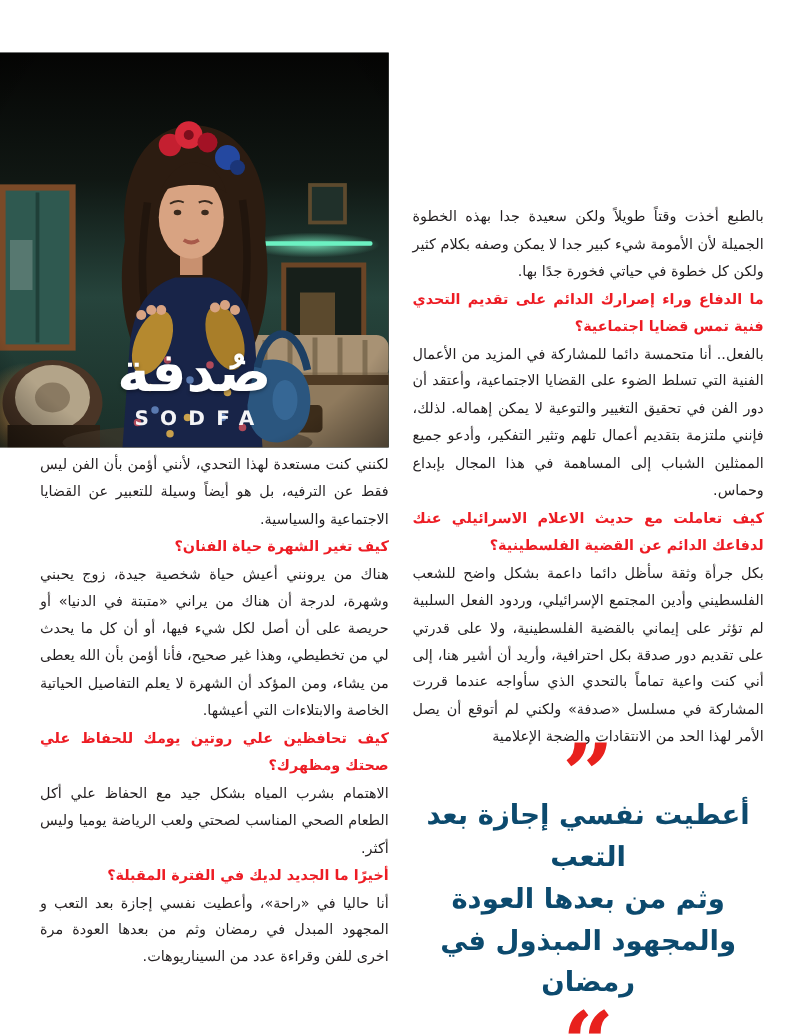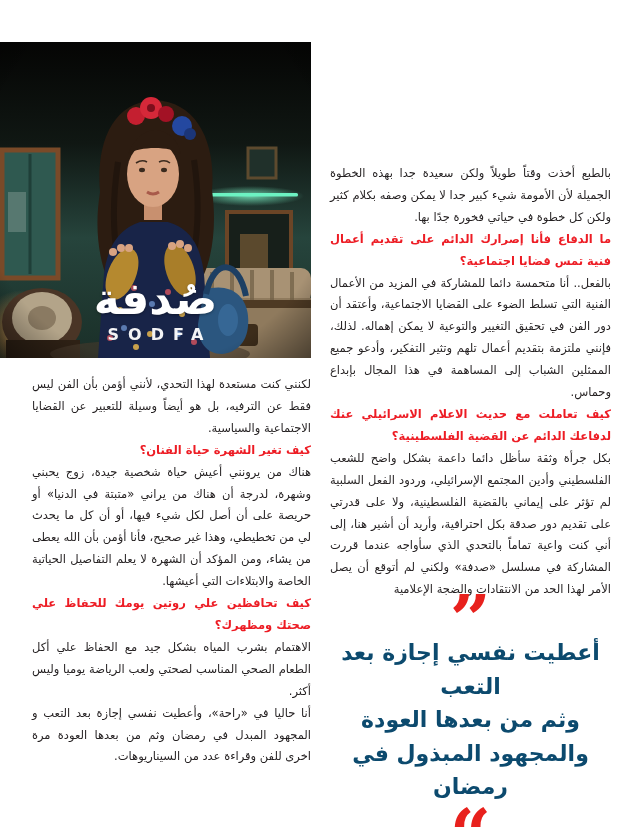--- a/index.html
+++ b/index.html
@@ -21,21 +21,21 @@
              text-shadow:0 1px 3px rgba(0,0,0,.35); }
   .logo-en { margin-top:2px; font-size:16px; font-weight:bold;
              letter-spacing:9px; text-indent:9px; opacity:.95; }
   
   .col {
     position:absolute; direction:rtl; text-align:justify;
     color:#231f20; font-size:11.5px; line-height:21.9px;
   }
   .col p { margin:0; text-align:justify; text-align-last:right; }
   .col-right { left:330px; top:131px; width:281px;margin-top:32px; }
-  .col-left  { left:32px;  top:374px; width:279px; }
+  .col-left  { left:32px;  top:361px; width:279px; }
   .q { color:#ed1c24; font-weight:bold; }
   
   .pullquote {
     position:absolute; left:330px; top:594px; width:281px;
     direction:rtl; text-align:center;
   }
   .qmark {
     display:block; color:#e8211d; font-weight:bold;
     font-family:"DejaVu Serif", serif; font-size:72px; height:42px;
     line-height:52px; overflow:hidden;
@@ -168,32 +168,33 @@
     </svg>
 
     <div class="logo">
       <div class="logo-ar">صُدفة</div>
       <div class="logo-en">SODFA</div>
     </div>
   </div>
 
   <div class="col col-right">
     <p>بالطبع أخذت وقتاً طويلاً ولكن سعيدة جدا بهذه الخطوة الجميلة لأن الأمومة شيء كبير جدا لا يمكن وصفه بكلام كثير ولكن كل خطوة في حياتي فخورة جدًا بها.</p>
-    <p class="q">ما الدفاع فأنا إصرارك الدائم على تقديم أعمال فنية تمس قضايا اجتماعية؟</p>
+    <p class="q">ما الدفاع وراء إصرارك الدائم على تقديم التحدي فنية تمس قضايا اجتماعية؟</p>
     <p>بالفعل.. أنا متحمسة دائما للمشاركة في المزيد من الأعمال الفنية التي تسلط الضوء على القضايا الاجتماعية، وأعتقد أن دور الفن في تحقيق التغيير والتوعية لا يمكن إهماله. لذلك، فإنني ملتزمة بتقديم أعمال تلهم وتثير التفكير، وأدعو جميع الممثلين الشباب إلى المساهمة في هذا المجال بإبداع وحماس.</p>
     <p class="q">كيف تعاملت مع حديث الاعلام الاسرائيلي عنك لدفاعك الدائم عن القضية الفلسطينية؟</p>
     <p>بكل جرأة وثقة سأظل دائما داعمة بشكل واضح للشعب الفلسطيني وأدين المجتمع الإسرائيلي، وردود الفعل السلبية لم تؤثر على إيماني بالقضية الفلسطينية، ولا على قدرتي على تقديم دور صدقة بكل احترافية، وأريد أن أشير هنا، إلى أني كنت واعية تماماً بالتحدي الذي سأواجه عندما قررت المشاركة في مسلسل «صدفة» ولكني لم أتوقع أن يصل الأمر لهذا الحد من الانتقادات والضجة الإعلامية</p>
   </div>
 
   <div class="col col-left">
     <p>لكنني كنت مستعدة لهذا التحدي، لأنني أؤمن بأن الفن ليس فقط عن الترفيه، بل هو أيضاً وسيلة للتعبير عن القضايا الاجتماعية والسياسية.</p>
     <p class="q">كيف تغير الشهرة حياة الفنان؟</p>
     <p>هناك من يرونني أعيش حياة شخصية جيدة، زوج يحبني وشهرة، لدرجة أن هناك من يراني «متبتة في الدنيا» أو حريصة على أن أصل لكل شيء فيها، أو أن كل ما يحدث لي من تخطيطي، وهذا غير صحيح، فأنا أؤمن بأن الله يعطى من يشاء، ومن المؤكد أن الشهرة لا يعلم التفاصيل الحياتية الخاصة والابتلاءات التي أعيشها.</p>
     <p class="q">كيف تحافظين علي روتين يومك للحفاظ علي صحتك ومظهرك؟</p>
     <p>الاهتمام بشرب المياه بشكل جيد مع الحفاظ علي أكل الطعام الصحي المناسب لصحتي ولعب الرياضة يوميا وليس أكثر.</p>
+    <p class="q">أخيرًا ما الجديد لديك في الفترة المقبلة؟</p>
     <p>أنا حاليا في «راحة»، وأعطيت نفسي إجازة بعد التعب و المجهود المبدل في رمضان وثم من بعدها العودة مرة اخرى للفن وقراءة عدد من السيناريوهات.</p>
   </div>
 
   <div class="pullquote">
     <span class="qmark">”</span>
     <div class="pq-line">أعطيت نفسي إجازة بعد التعب</div>
     <div class="pq-line">وثم من بعدها العودة</div>
     <div class="pq-line">والمجهود المبذول في رمضان</div>
     <span class="qmark qmark-bottom">“</span>
   </div>

